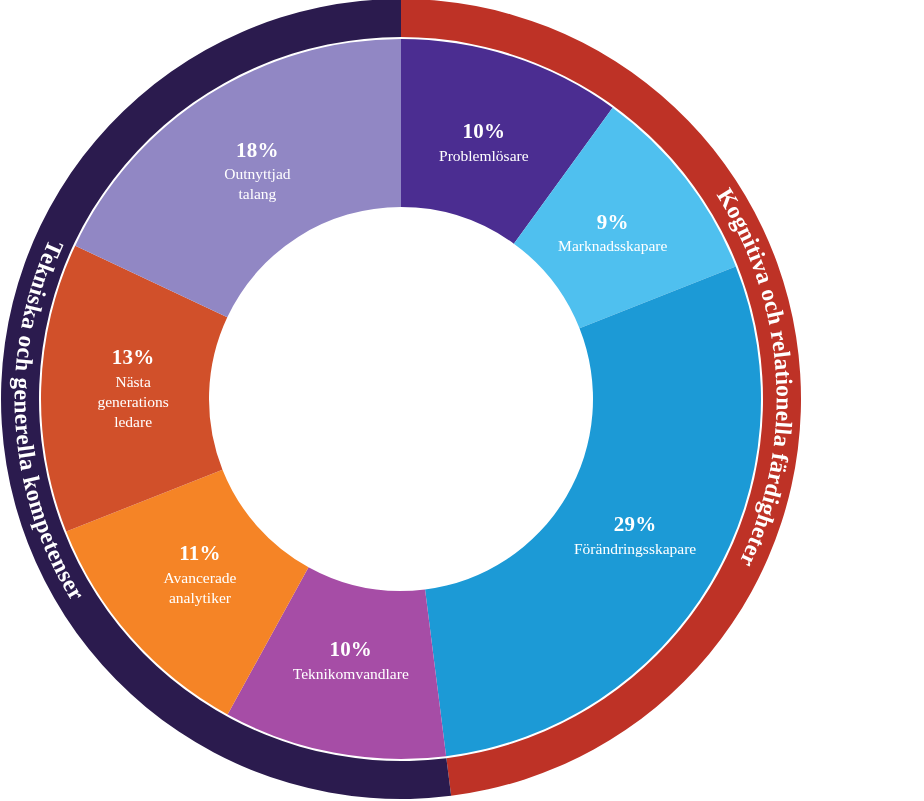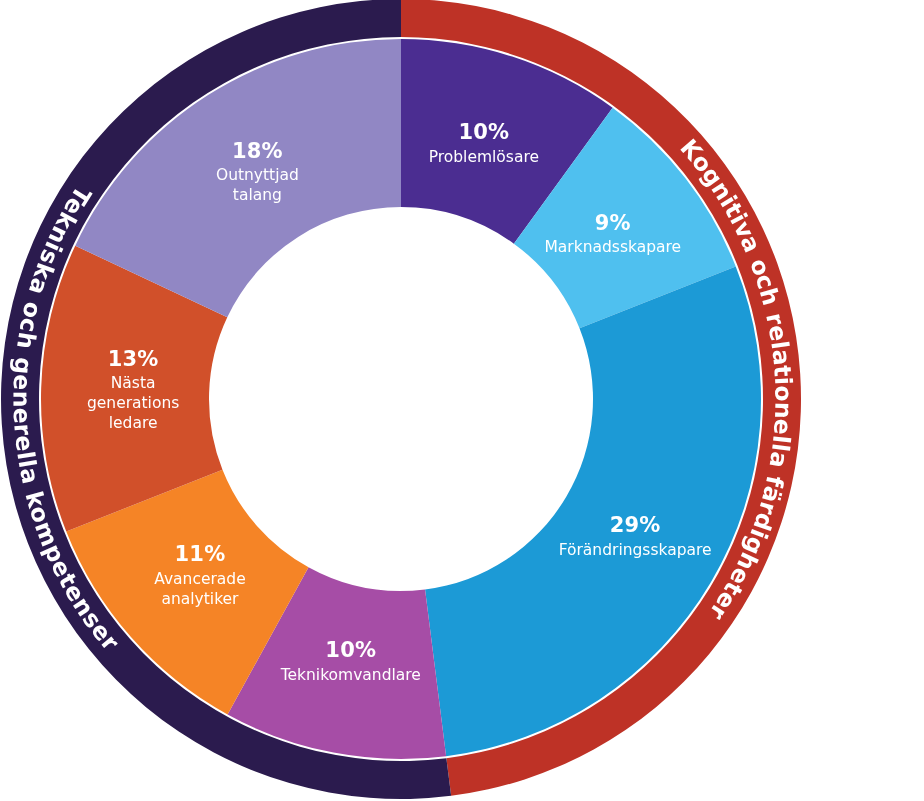--- a/index.html
+++ b/index.html
@@ -10,20 +10,21 @@
   body {
     width: 924px;
     height: 801px;
     overflow: hidden;
     font-family: "DejaVu Sans", "Liberation Sans", sans-serif;
   }
   #chart-root {
     position: relative;
     width: 924px;
     height: 801px;
+    font-family: Liberation Serif, serif;
   }
   svg.donut {
     position: absolute;
     top: 0;
     left: 0;
     width: 924px;
     height: 801px;
     display: block;
   }
   .slice-label {

